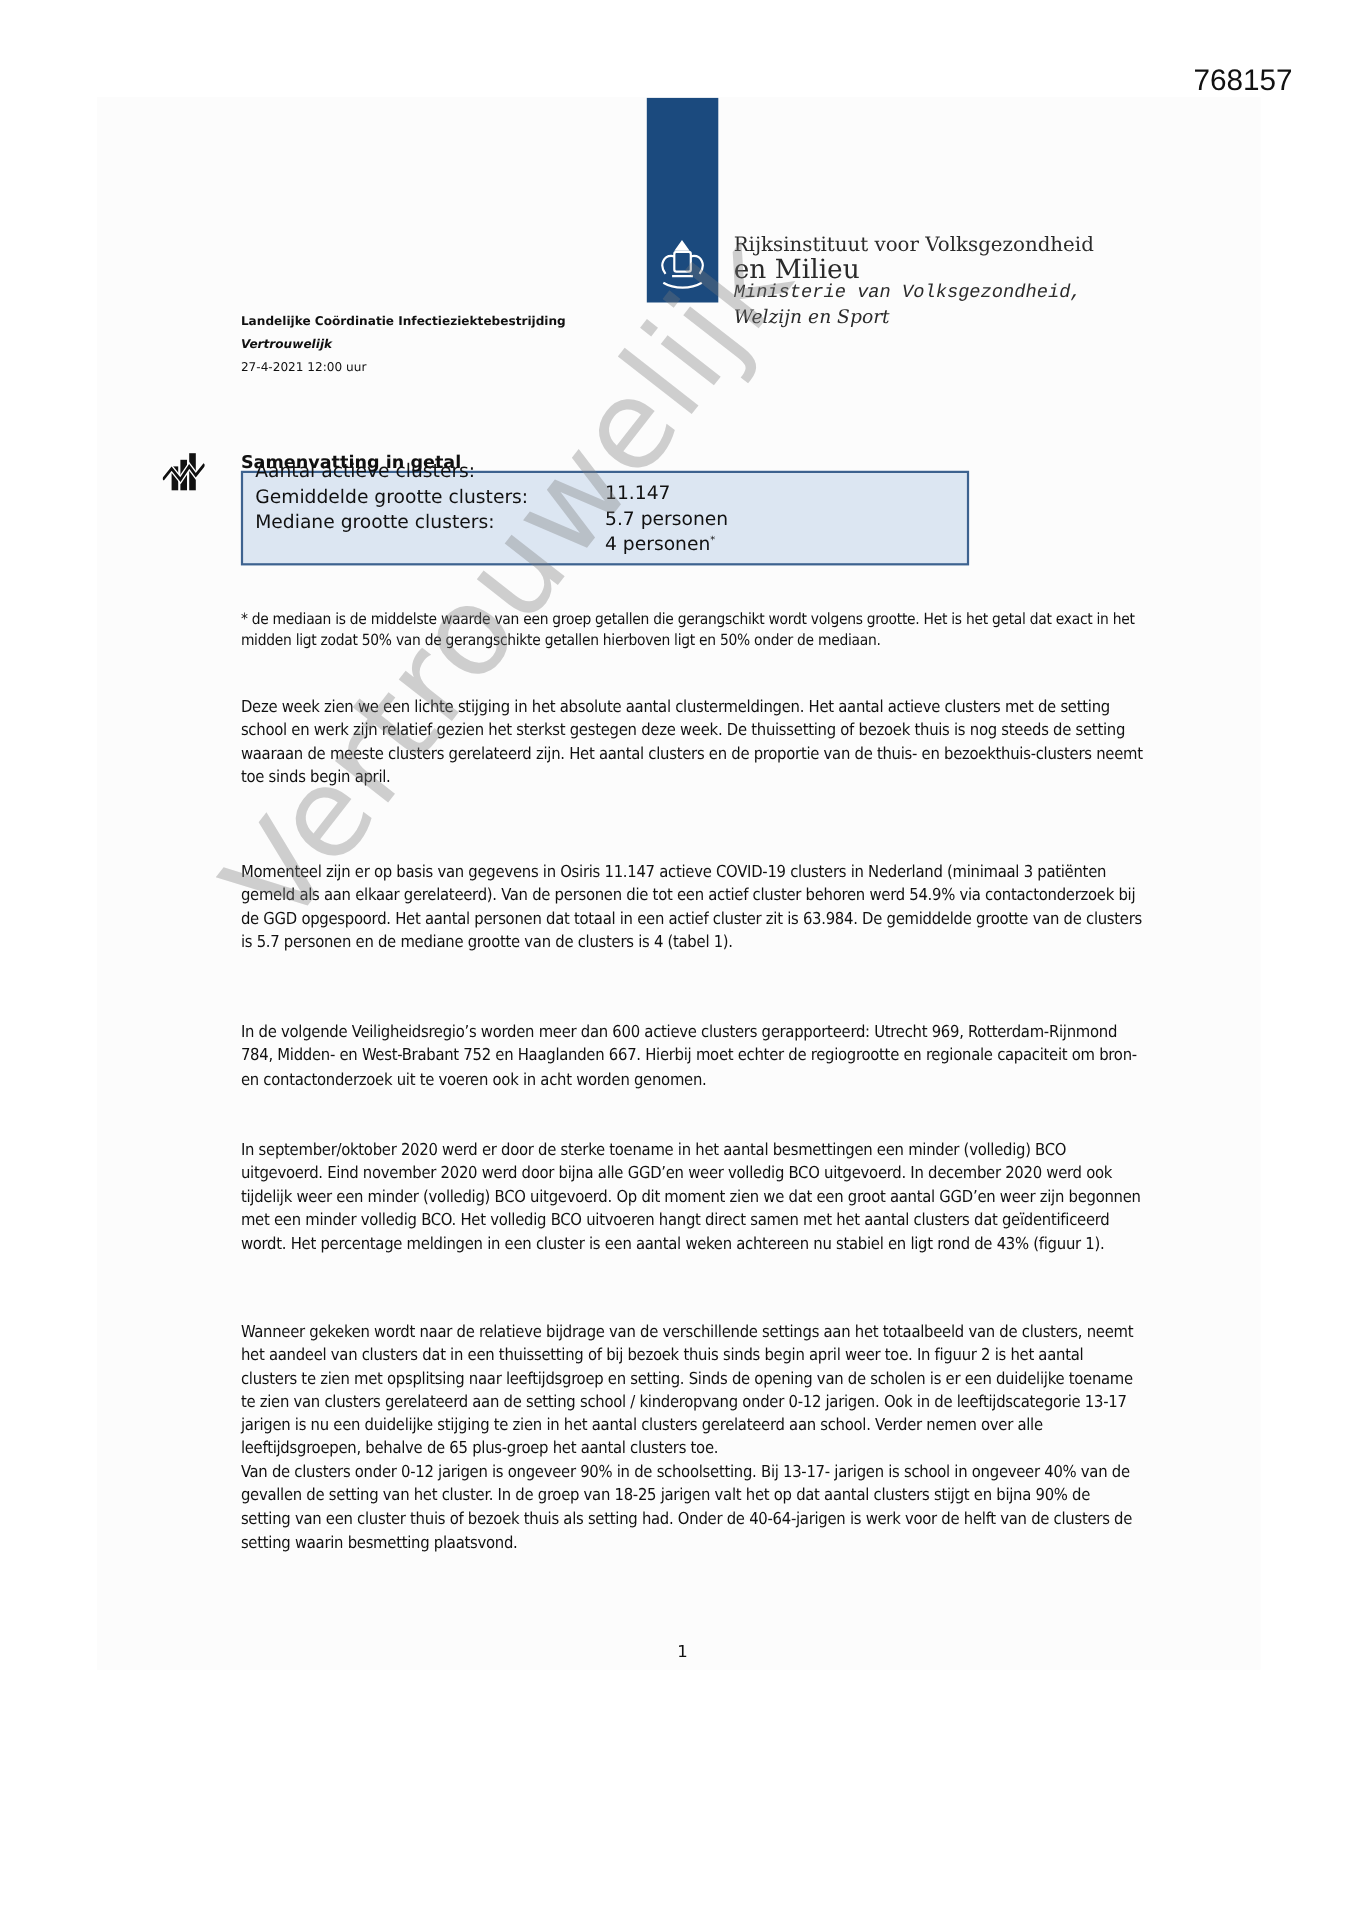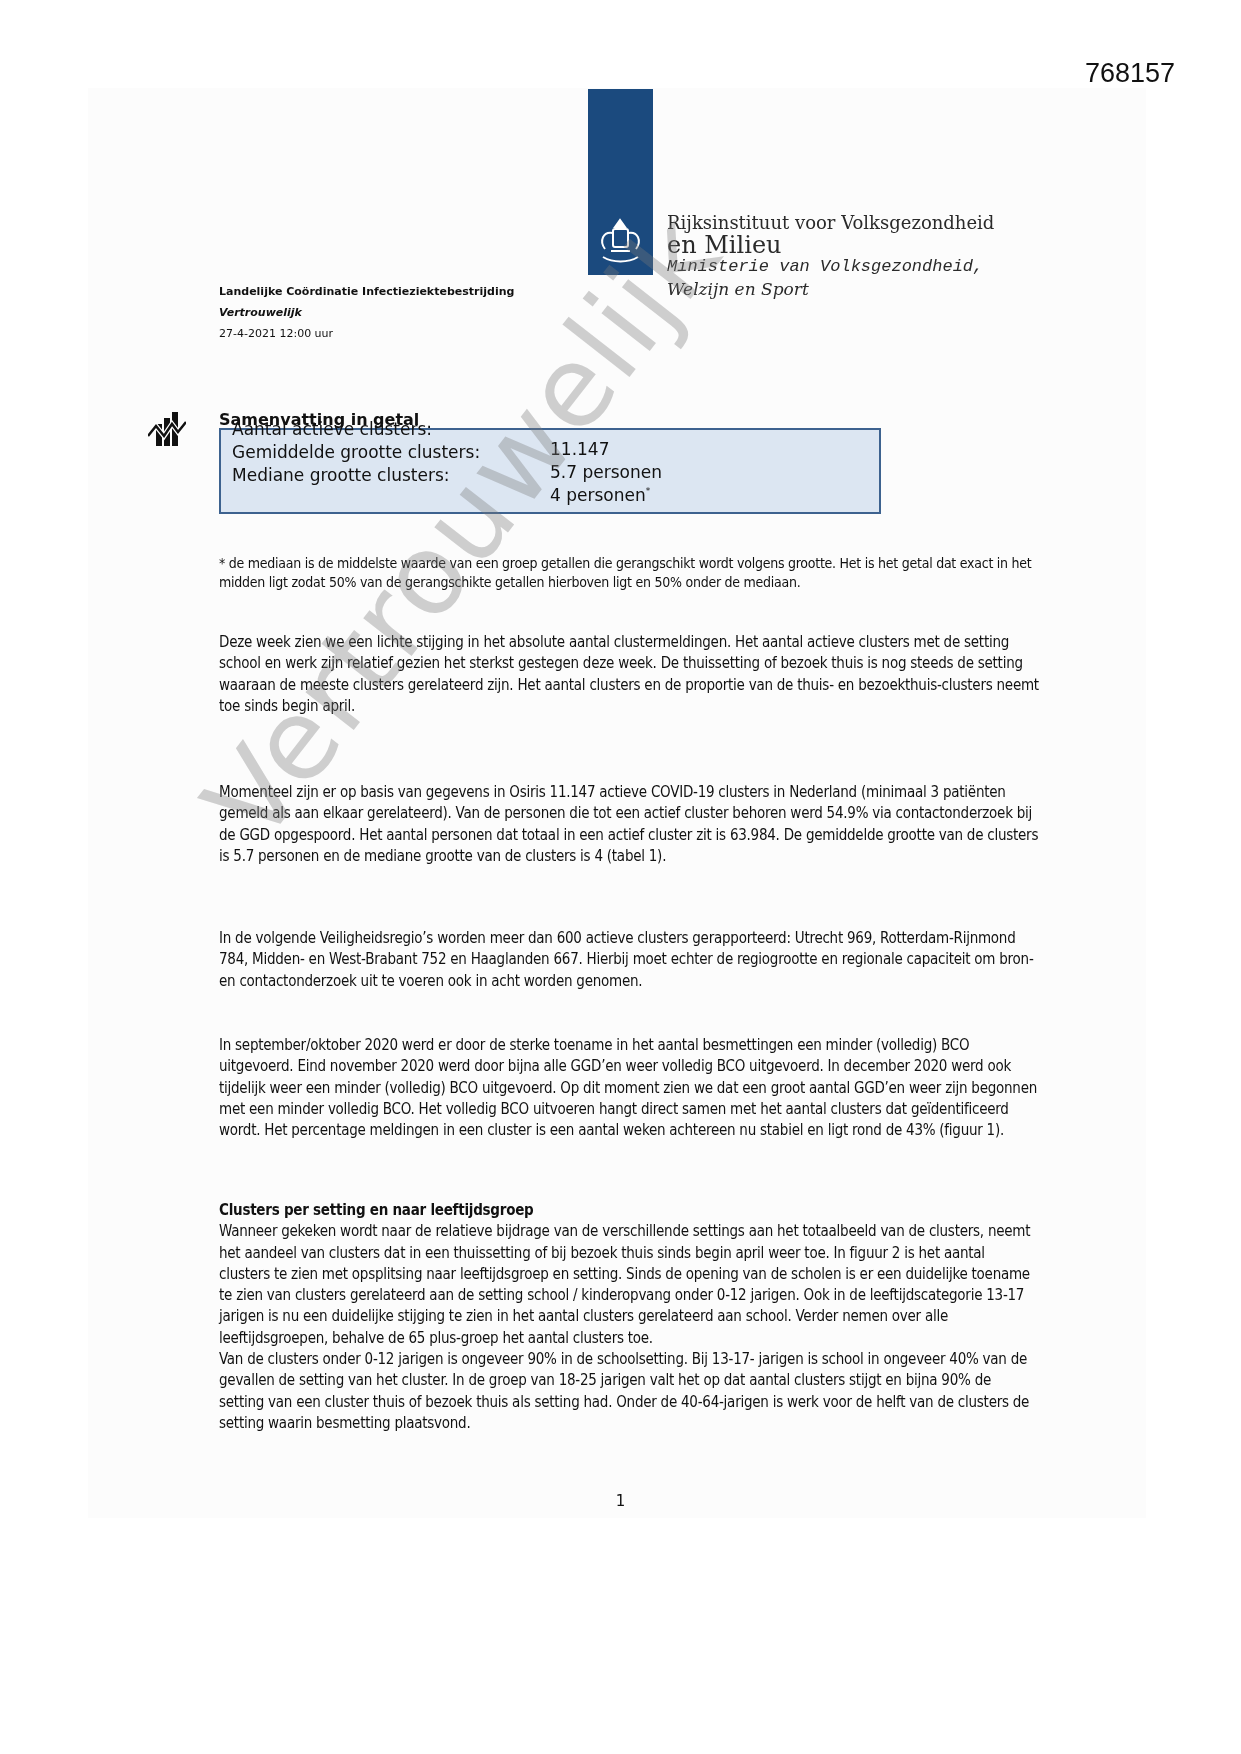--- a/index.html
+++ b/index.html
@@ -131,20 +131,19 @@
 
 <div class="text" style="top:746px;">
   <div>Momenteel zijn er op basis van gegevens in Osiris 11.147 actieve COVID-19 clusters in Nederland (minimaal 3 patiënten gemeld als aan elkaar gerelateerd). Van de personen die tot een actief cluster behoren werd 54.9% via contactonderzoek bij de GGD opgespoord. Het aantal personen dat totaal in een actief cluster zit is 63.984. De gemiddelde grootte van de clusters is 5.7 personen en de mediane grootte van de clusters is 4 (tabel 1).</div>
 </div>
 
 <div class="text" style="top:892px;">In de volgende Veiligheidsregio’s worden meer dan 600 actieve clusters gerapporteerd: Utrecht 969, Rotterdam-Rijnmond 784, Midden- en West-Brabant 752 en Haaglanden 667. Hierbij moet echter de regiogrootte en regionale capaciteit om bron- en contactonderzoek uit te voeren ook in acht worden genomen.</div>
 
 <div class="text" style="top:999px;">In september/oktober 2020 werd er door de sterke toename in het aantal besmettingen een minder (volledig) BCO uitgevoerd. Eind november 2020 werd door bijna alle GGD’en weer volledig BCO uitgevoerd. In december 2020 werd ook tijdelijk weer een minder (volledig) BCO uitgevoerd. Op dit moment zien we dat een groot aantal GGD’en weer zijn begonnen met een minder volledig BCO. Het volledig BCO uitvoeren hangt direct samen met het aantal clusters dat geïdentificeerd wordt. Het percentage meldingen in een cluster is een aantal weken achtereen nu stabiel en ligt rond de 43% (figuur 1).</div>
 
 <div class="text" style="top:1164px;">
-  <div class="heading">Clusters per setting en naar leeftijdsgroep</div>
   <div>Wanneer gekeken wordt naar de relatieve bijdrage van de verschillende settings aan het totaalbeeld van de clusters, neemt het aandeel van clusters dat in een thuissetting of bij bezoek thuis sinds begin april weer toe. In figuur 2 is het aantal clusters te zien met opsplitsing naar leeftijdsgroep en setting. Sinds de opening van de scholen is er een duidelijke toename te zien van clusters gerelateerd aan de setting school / kinderopvang onder 0-12 jarigen. Ook in de leeftijdscategorie 13-17 jarigen is nu een duidelijke stijging te zien in het aantal clusters gerelateerd aan school. Verder nemen over alle leeftijdsgroepen, behalve de 65 plus-groep het aantal clusters toe.</div>
   <div>Van de clusters onder 0-12 jarigen is ongeveer 90% in de schoolsetting. Bij 13-17- jarigen is school in ongeveer 40% van de gevallen de setting van het cluster. In de groep van 18-25 jarigen valt het op dat aantal clusters stijgt en bijna 90% de setting van een cluster thuis of bezoek thuis als setting had. Onder de 40-64-jarigen is werk voor de helft van de clusters de setting waarin besmetting plaatsvond.</div>
 </div>
 
 <div class="page-num">1</div>
 
 <div class="watermark">Vertrouwelijk</div>
 
 </body></html>

